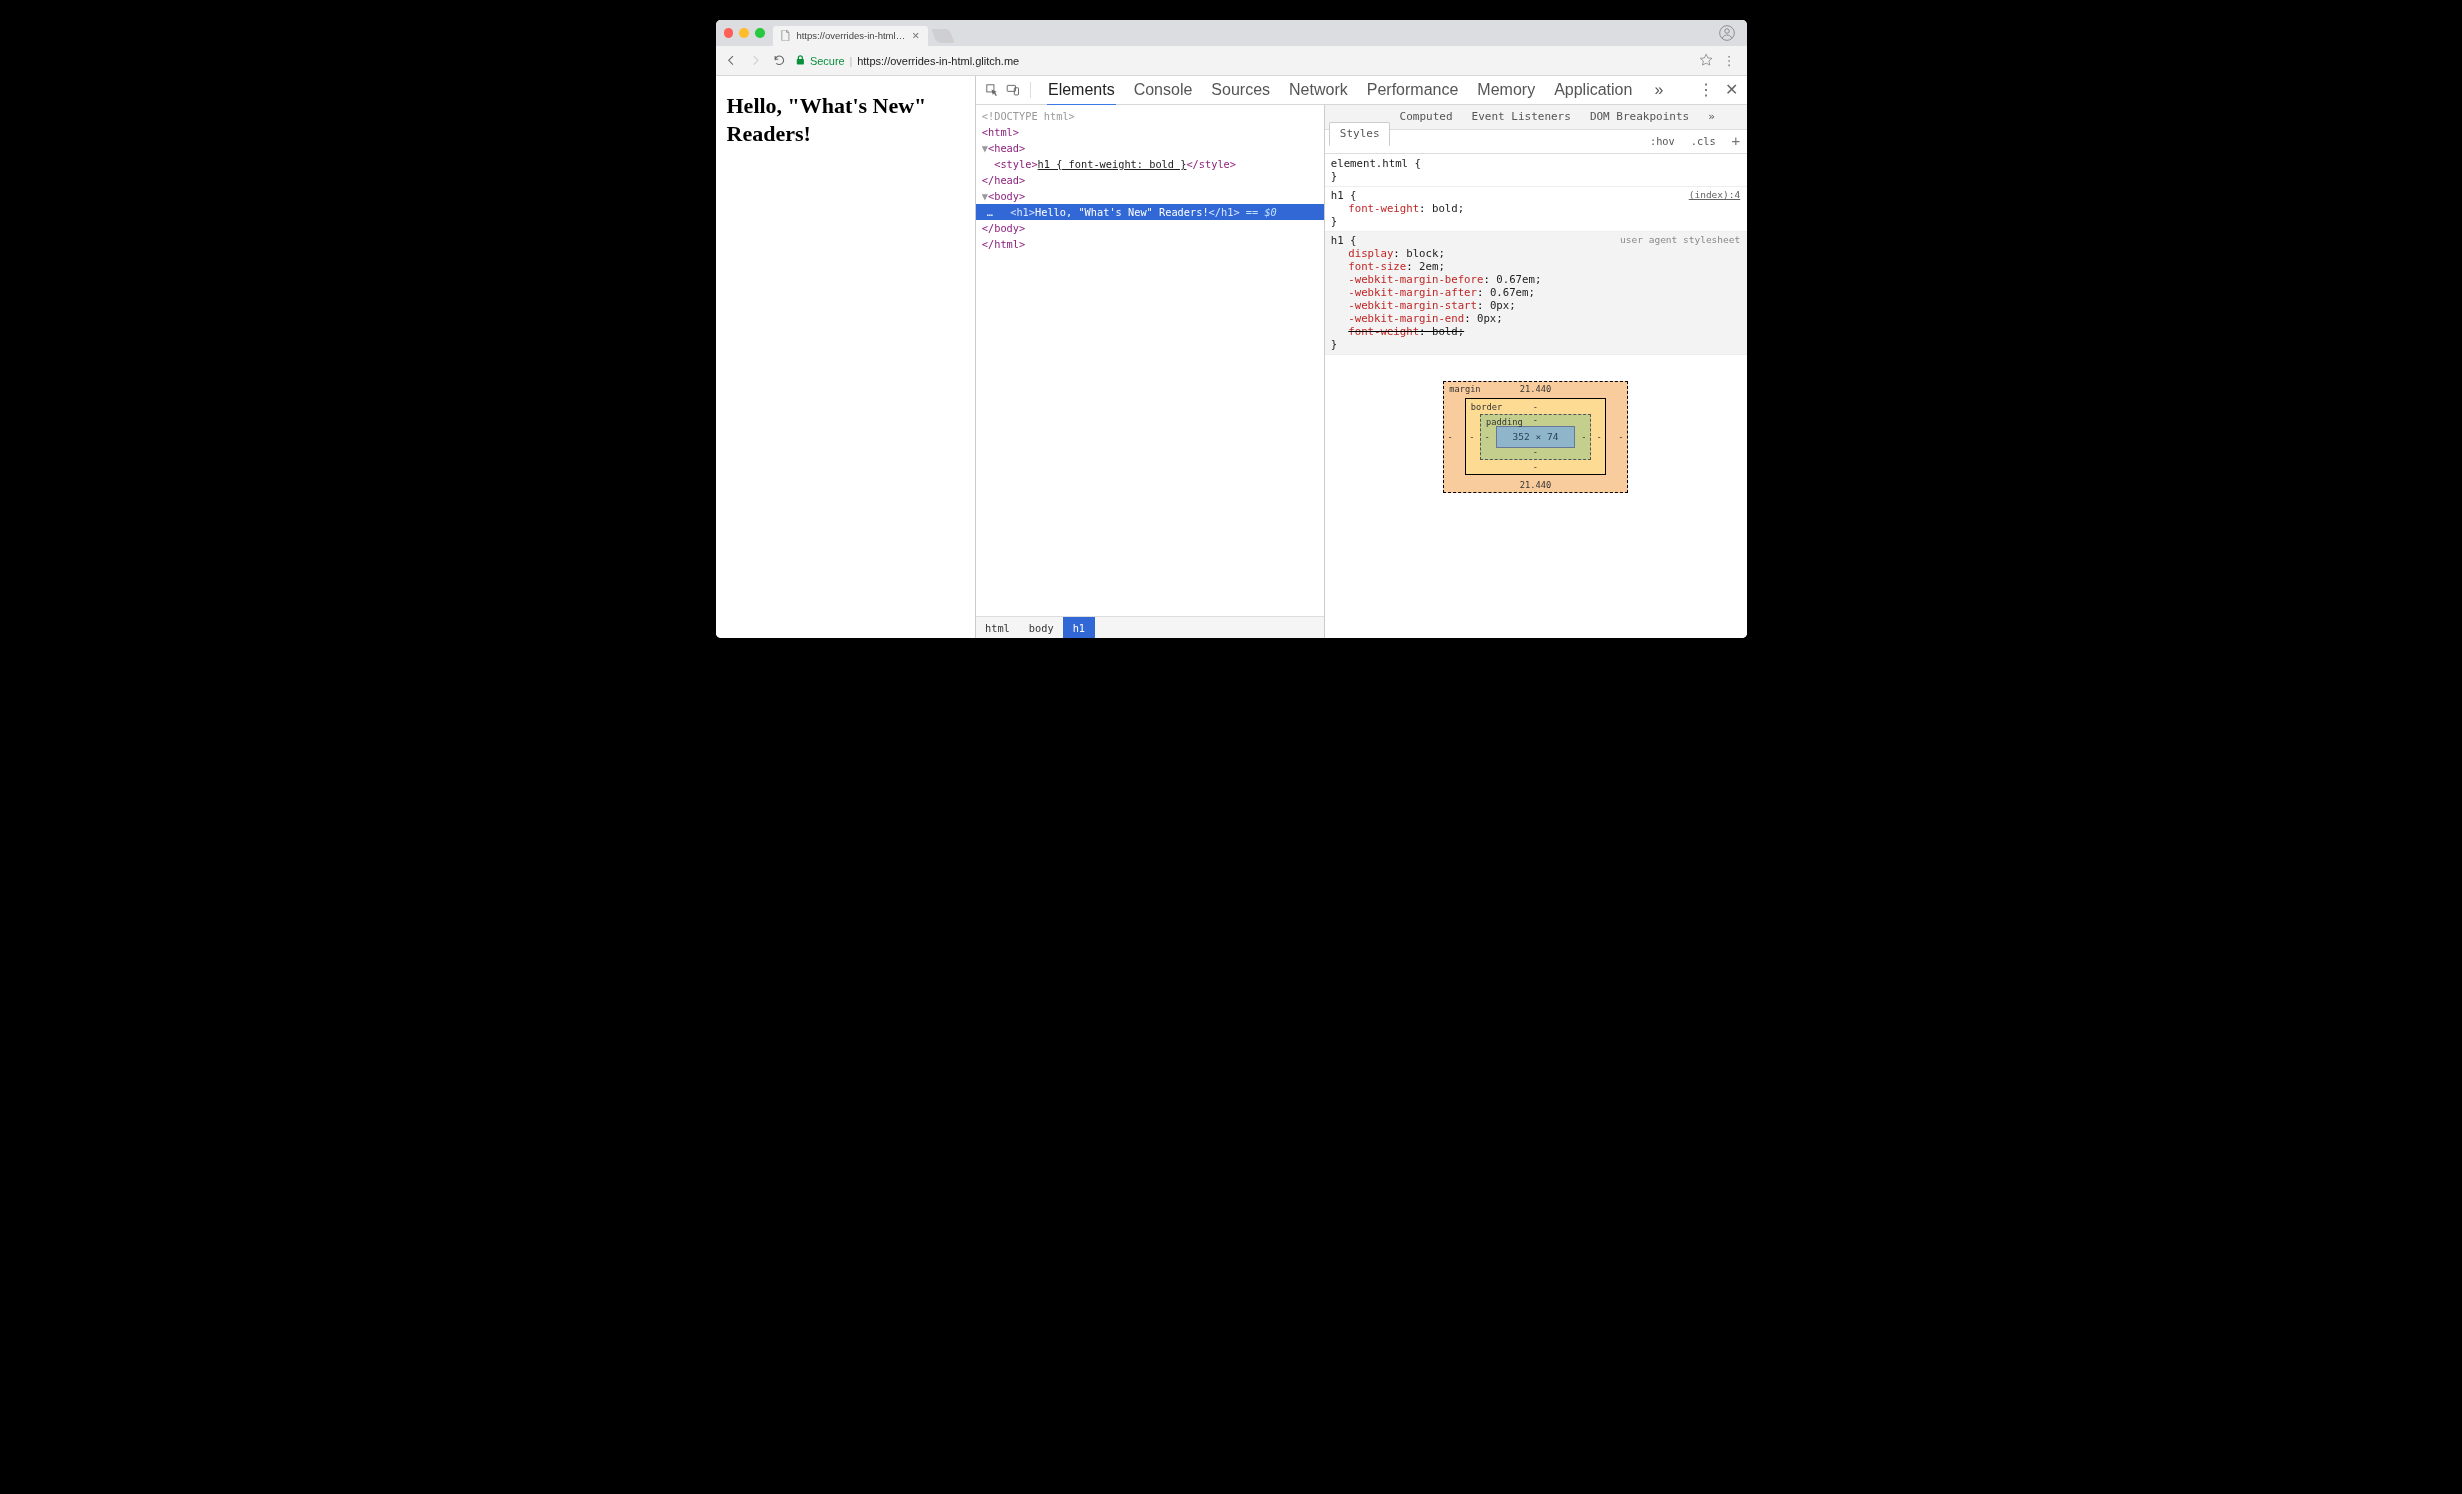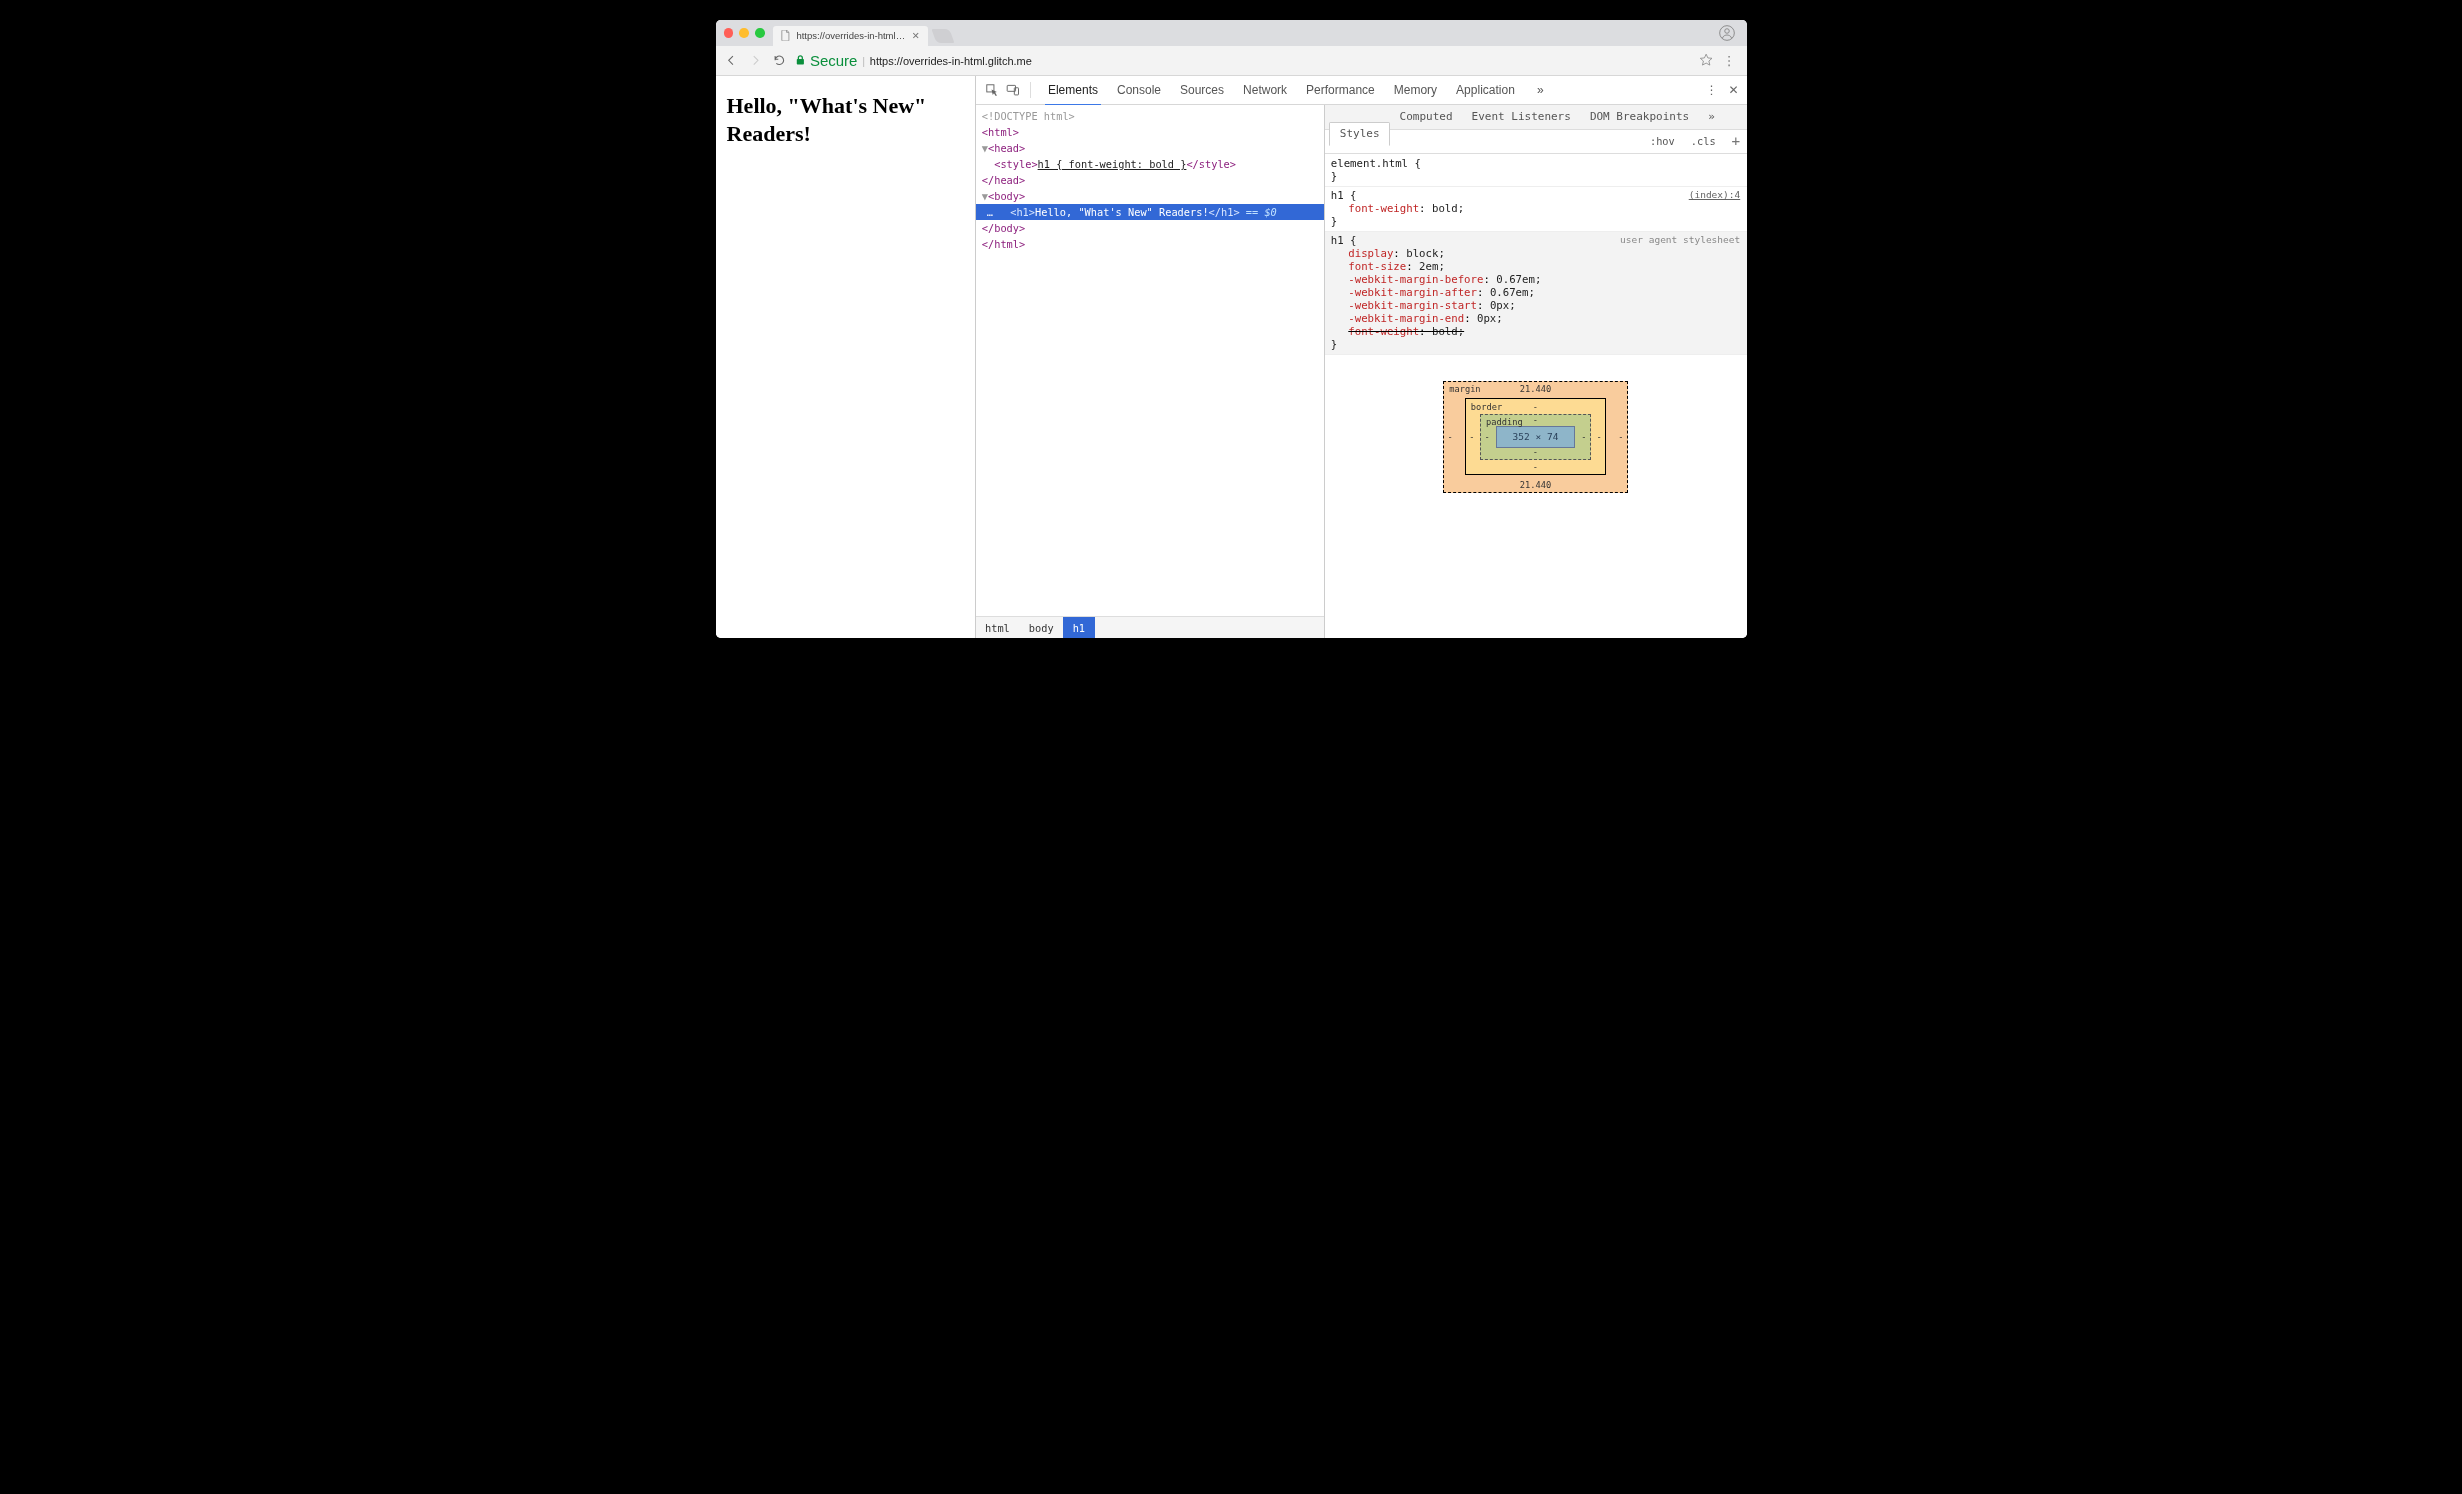--- a/index.html
+++ b/index.html
@@ -60,21 +60,21 @@
     display:flex;align-items:center;justify-content:center;
     color:#666;
   }
   
   .addrbar { height:30px; background:#f3f3f3; border-bottom:0.8px solid #d7d7d7;
     display:flex; align-items:center; padding:0 9.5px; gap:9.5px;}
   .nav-ico { color:#888; width:14.3px; text-align:center; cursor:pointer;}
   .nav-ico.disabled{color:#c7c7c7;cursor:default;}
   .omnibox { flex:1; display:flex; align-items:center; gap:4.8px; font-size:11px; color:#222;}
   .lock{color:#0a8f3c;font-size:9.5px;}
-  .secure{color:#0a8f3c;font-size:15px;text-align:right;}
+  .secure{color:#0a8f3c;font-size:11px;text-align:right;}
   .urlsep{color:#bbb;}
   .host{color:#222;}
   .star{ color:#888;}
   .menu{ color:#777;letter-spacing:1.6px;}
   
   .content { flex:1; display:flex; overflow:hidden;}
   .page {
     width: 260px;
     padding: 16px 11px;
     border-right:0.8px solid #ccc;
@@ -85,21 +85,21 @@
     font-weight:bold;
     font-size:22px;
     margin:0;
     line-height:1.25;
   }
   
   .devtools{ flex:1; display:flex; flex-direction:column; background:#fff;}
   .dt-toolbar{
     height:28.6px; border-bottom:1.6px solid #d7d7d7;
     display:flex; align-items:center; padding:0 8px; gap:3.2px;
-    font-size:12px; color:#666;
+    font-size:16px; color:#666;
   }
   .dt-toolbar .ico{ width:17.5px;height:17.5px;display:flex;align-items:center;justify-content:center;color:#666;cursor:pointer;}
   .dt-toolbar .sep{ width:0.8px;height:16px;background:#ddd;margin:0 4.8px;}
   .dt-tab{ padding:0 9.5px; height:100%; display:flex; align-items:center; cursor:pointer; color:#555;}
   .dt-tab.active{ color:#222; position:relative;}
   .dt-tab.active::after{content:"";position:absolute;left:10%;right:10%;bottom:-1.6px;height:1.6px;background:#3b78e7;}
   .dt-right{margin-left:auto;display:flex;align-items:center;gap:11px;color:#666;}
   .dt-body{ flex:1; display:flex; overflow:hidden;}
   
   .elements{

